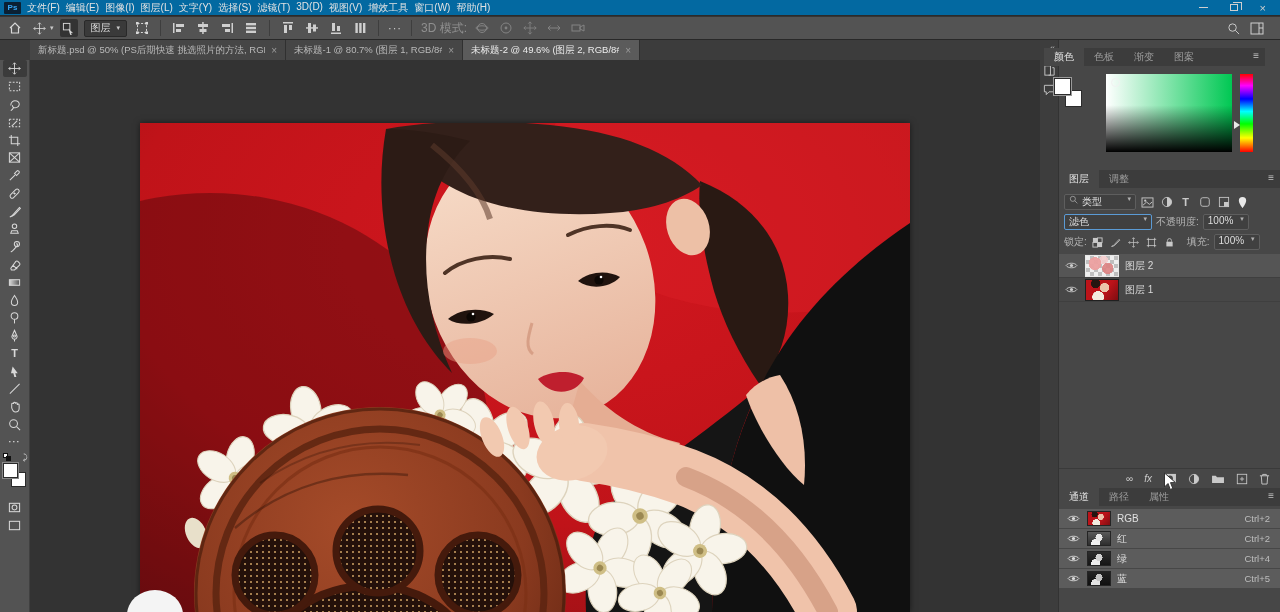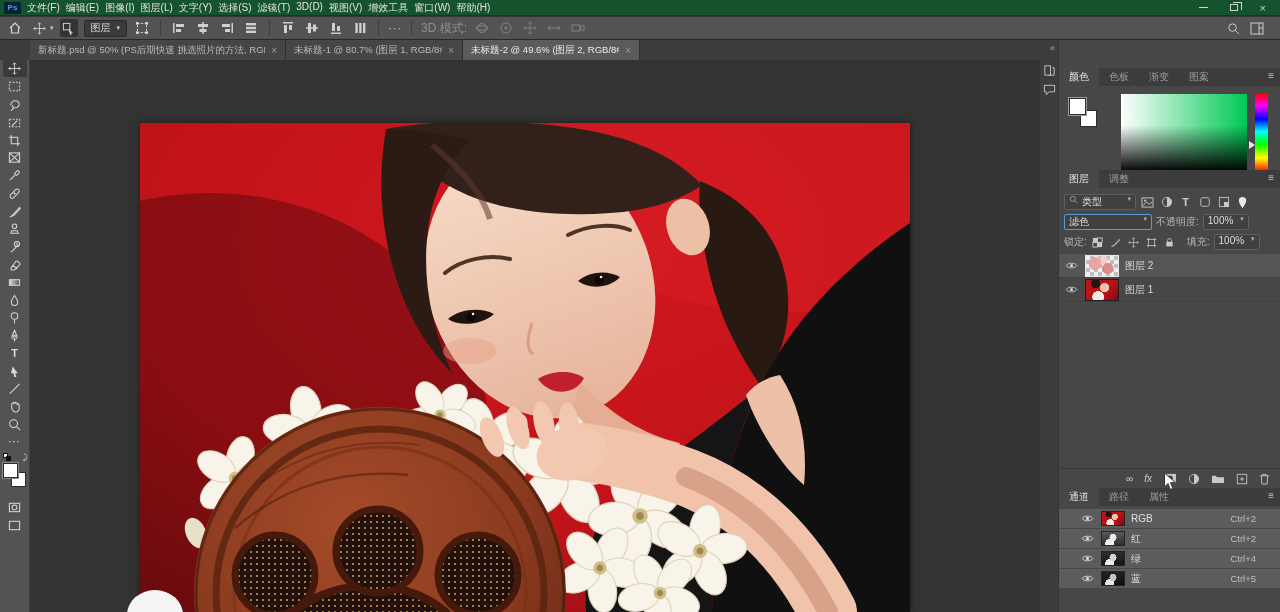--- a/index.html
+++ b/index.html
@@ -2,21 +2,21 @@
 <html><head>
 <meta charset="utf-8">
 <style>
   * { margin:0; padding:0; box-sizing:border-box; }
   html,body { width:1280px; height:612px; overflow:hidden; background:#1e1e1e;
     font-family:"Liberation Sans","DejaVu Sans",sans-serif; }
   #app { position:relative; width:1280px; height:612px; background:#353535; }
 
   
   #titlebar { position:absolute; left:0; top:0; width:1280px; height:16px;
-    background:#14532d; display:flex; align-items:center; border-bottom:1px solid #2b2b2b; z-index:30;}
+    background:#0369a1; display:flex; align-items:center; border-bottom:1px solid #2b2b2b; z-index:30;}
   .ps-badge { width:17px; height:12px; margin:0 6px 0 4px; background:#0b2033; color:#37a5f2;
     font-size:8px; font-weight:bold; display:flex; align-items:center; justify-content:center; border-radius:1px;}
   #menus { display:flex; gap:6px; }
   #menus span { font-size:10px; color:#e2e2e2; cursor:default; }
   #wincontrols { margin-left:auto; display:flex; align-items:center; gap:22px; padding-right:14px; }
   .wc-min { width:9px; height:1px; background:#cfcfcf; }
   .wc-rst { width:8px; height:7px; border:1px solid #cfcfcf; position:relative; }
   .wc-rst:before { content:""; position:absolute; left:2px; top:-3px; width:8px; height:7px; border:1px solid #cfcfcf; border-left:none; border-bottom:none;}
   .wc-cls { color:#cfcfcf; font-size:11px; line-height:10px; }
 
@@ -69,21 +69,21 @@
   #dock { position:absolute; left:1040px; top:40px; width:240px; height:572px; background:#474747; z-index:26;}
   #dockstrip { position:absolute; left:0; top:0; width:19px; height:572px; background:#3d3d3d; border-right:1px solid #333;}
   #dockstrip .dexp { color:#b5b5b5; font-size:9px; display:block; text-align:right; padding:3px 3px 6px 0;}
   .strip-ic { width:15px; height:15px; margin:4px auto; display:flex; align-items:center; justify-content:center;}
 
   .panel-tabs { display:flex; background:#3c3c3c; height:18px; align-items:stretch; }
   .ptab { padding:0 10px; font-size:10px; color:#9d9d9d; display:flex; align-items:center; }
   .ptab.active { background:#474747; color:#e4e4e4; }
   .pmenu { margin-left:auto; color:#c2c2c2; font-size:10px; padding:2px 6px 0 0;}
 
-  #colorpanel { position:absolute; left:19px; top:8px; width:221px; height:122px;margin-top:20px; }
+  #colorpanel { position:absolute; left:4px; top:8px; width:221px; height:122px; }
   #cp-body { position:relative; height:104px; }
   .cp-swq { position:absolute; width:17px; height:17px; background:#fff; border:1px solid #2c2c2c;}
   #cp-field { position:absolute; left:62px; top:8px; width:126px; height:78px;
     background:linear-gradient(to top, #000, rgba(0,0,0,0) 60%),
                linear-gradient(to right, #ffffff, #00c853); }
   #cp-ring { position:absolute; left:5px; top:4px; width:9px; height:9px; border:1.4px solid #f2f2f2; border-radius:50%;}
   #cp-hue { position:absolute; left:196px; top:8px; width:13px; height:78px;
     background:linear-gradient(to bottom,#f00 0%,#f0f 15%,#00f 32%,#0ff 48%,#0f0 64%,#ff0 82%,#f60 93%,#f00 100%);}
   #cp-hue-arrow { position:absolute; left:-6px; top:47px; width:0; height:0;
     border-top:4px solid transparent; border-bottom:4px solid transparent; border-left:6px solid #e8e8e8;}
@@ -116,21 +116,21 @@
       radial-gradient(circle at 30% 18%, #241510 0 16%, rgba(36,21,16,0) 17%),
       radial-gradient(circle at 58% 38%, #ecc3ab 0 20%, rgba(236,195,171,0) 21%),
       radial-gradient(circle at 38% 85%, #f3ece0 0 22%, rgba(243,236,224,0) 23%),
       linear-gradient(125deg,#bc1319 0 60%,#7e0d11 100%);}
   .layer-name { font-size:10px; color:#dadada; }
   #lp-bottom { position:absolute; left:0; bottom:0; width:221px; height:20px; border-top:1px solid #3a3a3a;
     display:flex; align-items:center; justify-content:flex-end; gap:11px; padding:0 10px;}
   .lb-ic { color:#c9c9c9; font-size:10px; display:flex; align-items:center; justify-content:center; }
 
   #channelspanel { position:absolute; left:19px; top:448px; width:221px; height:124px; }
-  .ch-row { display:flex; align-items:center; height:20px; gap:6px; padding:0 20px; background:#5c5c5c;
+  .ch-row { display:flex; align-items:center; height:20px; gap:6px; padding:0 6px; background:#5c5c5c;
     border-bottom:1px solid #474747;}
   .ch-thumb { width:24px; height:15px; border:1px solid #242424; flex:none;}
   .ch-thumb.gray1 { background-image:radial-gradient(circle at 50% 42%, #e9e9e9 0 26%, rgba(233,233,233,0) 27%),radial-gradient(circle at 35% 88%, #f2f2f2 0 24%, rgba(242,242,242,0) 25%),linear-gradient(#5a5a5a,#2e2e2e);}
   .ch-thumb.gray2 { background-image:radial-gradient(circle at 50% 42%, #d2d2d2 0 26%, rgba(210,210,210,0) 27%),radial-gradient(circle at 35% 88%, #ededed 0 24%, rgba(237,237,237,0) 25%),linear-gradient(#2c2c2c,#161616);}
   .ch-thumb.gray3 { background-image:radial-gradient(circle at 50% 42%, #c4c4c4 0 26%, rgba(196,196,196,0) 27%),radial-gradient(circle at 35% 88%, #e4e4e4 0 24%, rgba(228,228,228,0) 25%),linear-gradient(#222,#101010);}
   .ch-name { font-size:10px; color:#e0e0e0; }
   .ch-short { margin-left:auto; font-size:9.5px; color:#bdbdbd; padding-right:4px;}
 
   #cursor { position:absolute; left:1163px; top:472px; z-index:99; }
 </style>

